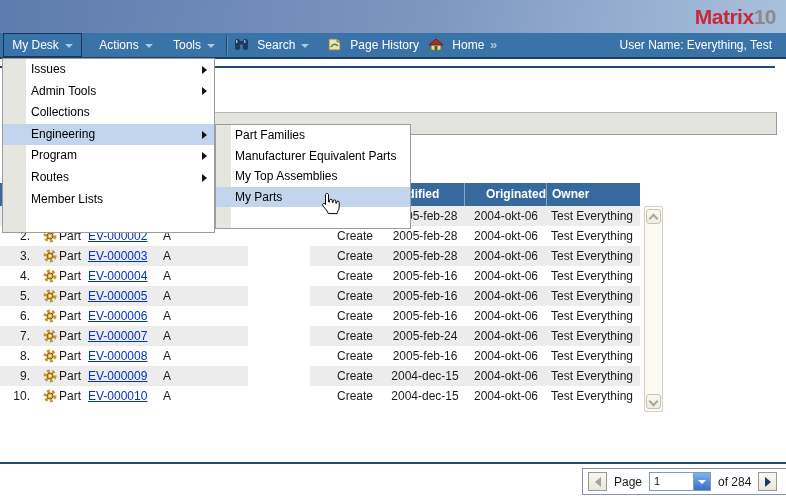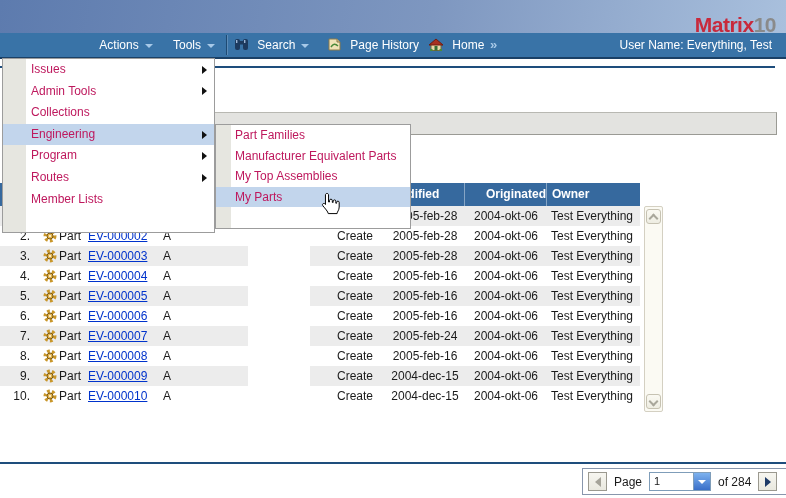--- a/index.html
+++ b/index.html
@@ -2,21 +2,21 @@
 <html><head>
 <meta charset="utf-8">
 <style>
   html,body{margin:0;padding:0;background:#fff;}
   .screen{position:relative;width:786px;height:498px;background:#fff;overflow:hidden;
           font-family:"Liberation Sans",sans-serif;font-size:12px;color:#1a1a1a;}
 
   
   .topband{position:absolute;left:0;top:0;width:786px;height:33px;
            background:linear-gradient(100deg,#5d7bae 0%,#7e97c0 55%,#a9c0dd 100%);}
-  .logo{position:absolute;right:10px;top:5px;font-size:21px;font-weight:bold;letter-spacing:-0.5px;margin-top:8px;}
+  .logo{position:absolute;right:10px;top:5px;font-size:21px;font-weight:bold;letter-spacing:-0.5px;}
   .logo .l1{color:#c8293c;}
   .logo .l2{color:#8a8a8a;}
 
   
   .menubar{position:absolute;left:0;top:33px;width:786px;height:24px;background:#3973a7;
            border-bottom:2px solid #1a4066;color:#fff;}
   .mb-item{position:absolute;top:0;height:24px;line-height:24px;text-align:center;cursor:default;white-space:nowrap;}
   .mb-box{border:1px solid #16365c;box-sizing:border-box;line-height:22px;}
   .dd{display:inline-block;width:0;height:0;border-top:4px solid #a7c9e8;
       border-left:4px solid transparent;border-right:4px solid transparent;margin-left:6px;vertical-align:1px;}
@@ -80,39 +80,42 @@
              display:flex;align-items:center;justify-content:center;}
   .tri-dn-w{width:0;height:0;border-top:4px solid #fff;border-left:4px solid transparent;border-right:4px solid transparent;}
 
   
   .menu{position:absolute;background:#fff;border:1px solid #9c9c9c;box-sizing:border-box;z-index:10;}
   .menu::before{content:"";position:absolute;left:0;top:0;bottom:0;background:#e6e6e0;}
   .menu-main{left:2px;top:58px;width:213px;height:175px;}
   .menu-main::before{width:23px;}
   .menu-sub{left:215px;top:124px;width:196px;height:105px;z-index:11;}
   .menu-sub::before{width:15px;}
-  .mi{position:relative;height:21.6px;line-height:21.6px;padding-left:28px;color:#be185d;cursor:pointer;white-space:nowrap;}
+  .mi{position:relative;height:21.6px;line-height:21.6px;padding-left:28px;color:#000000;cursor:pointer;white-space:nowrap;}
   .menu-sub .mi{height:20.6px;line-height:20.6px;padding-left:19px;}
   .mi.hl{background:#c2d5ec;}
   .sub-arrow{position:absolute;right:7px;top:50%;margin-top:-4px;width:0;height:0;
              border-left:5px solid #111;border-top:4px solid transparent;border-bottom:4px solid transparent;}
   .cursor{position:absolute;left:320px;top:192px;z-index:30;}
 </style>
 </head>
 <body>
 
 <div class="screen">
 
   <div class="topband">
     <div class="logo">
       <span class="l1">Matrix</span><span class="l2">10</span>
     </div>
   </div>
 
   <div class="menubar">
+    <div class="mb-item mb-box" style="left:3px;width:79px;">
+      <span>My Desk</span><span class="dd"></span>
+    </div>
     <div class="mb-item" style="left:96px;width:60px;">
       <span>Actions</span><span class="dd"></span>
     </div>
     <div class="mb-item" style="left:168px;width:52px;">
       <span>Tools</span><span class="dd"></span>
     </div>
     <div class="vsep1"></div>
     <div class="vsep2"></div>
     <div class="mb-item" style="left:234px;">
       <span class="mb-ico"><svg width="15" height="13">

